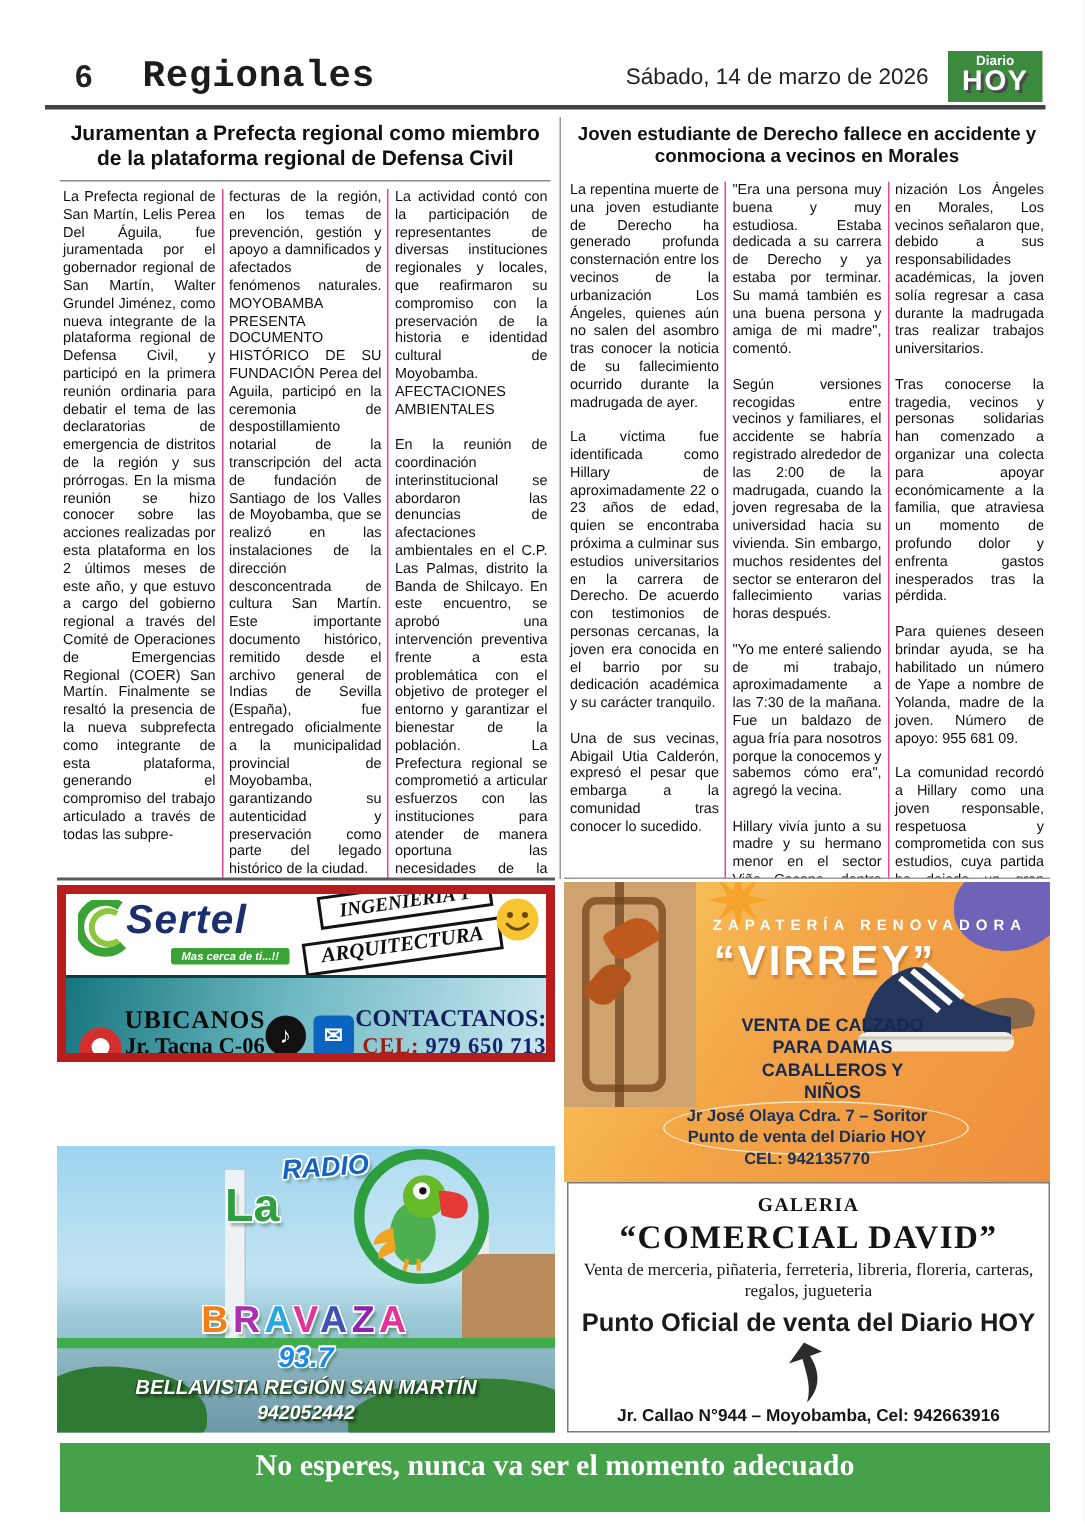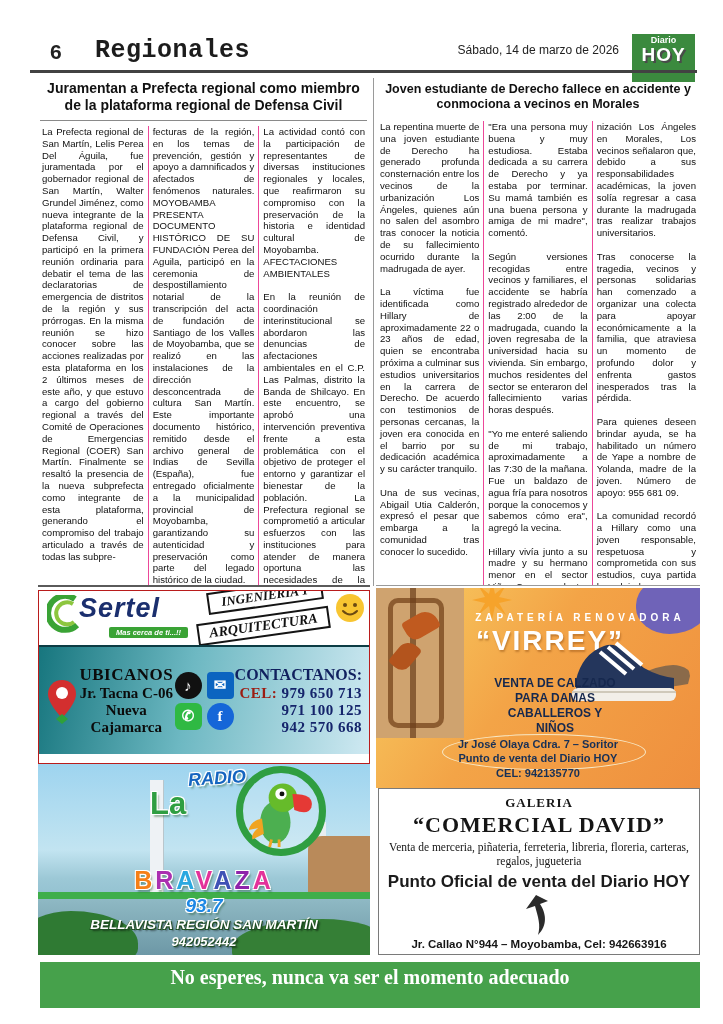--- a/index.html
+++ b/index.html
@@ -3,22 +3,22 @@
 <meta charset="utf-8">
 <style>
   * { margin:0; padding:0; box-sizing:border-box; }
   body { background:#e9e9e9; font-family:"Liberation Sans", sans-serif; }
   .page { position:relative; width:723px; height:1024px; background:#fff; margin:0 auto; overflow:hidden; }
 
   
   .header { position:absolute; left:30px; top:34px; width:667px; height:36px; }
   .pagenum { position:absolute; left:20px; top:6px; font-size:21px; font-weight:bold; color:#222; }
   .section { position:absolute; left:65px; top:2px; font-size:25px; font-weight:bold; color:#1c1c1c; letter-spacing:0.5px;font-family:Liberation Mono, monospace; }
-  .date { position:absolute; right:78px; top:9px; font-size:12px; color:#222; }
-  .logo { position:absolute; right:2px; top:0px; width:63px; height:48px; background:#3b8a3e; text-align:center; padding-top:2px; }
+  .date { position:absolute; right:78px; top:9px; font-size:15px; color:#222; }
+  .logo { position:absolute; right:2px; top:0px; width:63px; height:34px; background:#3b8a3e; text-align:center; padding-top:2px; }
   .logo .l-top { font-size:9px; font-weight:bold; color:#fff; line-height:9px; }
   .logo .l-main { font-size:19px; font-weight:bold; color:#fff; line-height:19px; letter-spacing:1px; text-shadow:2px 2px 0 #4a4a4a; }
   .header-rule { position:absolute; left:30px; top:70px; width:667px; height:3px; background:#424242; }
 
   
   .articles { position:absolute; left:38px; top:78px; width:662px; height:508px; display:flex; }
   .article { display:flex; flex-direction:column; height:100%; overflow:hidden; }
   .article-left { width:331px; }
   .article-vdiv { width:1px; background:#9a9a9a; margin:0 2px 0 4px; }
   .article-right { flex:1; }
@@ -27,21 +27,21 @@
   .a2-title { font-size:12.5px; line-height:15px; padding:4px 6px 9px; }
   .a1-underline { border:none; border-top:1px solid #8a8a8a; margin:0 2px 5px; }
   .cols { display:flex; flex:1; overflow:hidden; }
   .col { flex:1; padding:0 4px; font-size:9.6px; line-height:11.8px; text-align:justify;
          white-space:pre-line; overflow:hidden; color:#101010; hyphens:auto; -webkit-hyphens:auto; }
   .col + .col { border-left:1px solid #ec4899; }
   .rule-under-left  { position:absolute; left:38px;  top:585px; width:332px; height:2px; background:#5a5a5a; }
   .rule-under-right { position:absolute; left:376px; top:585px; width:324px; height:1px; background:#9a9a9a; }
 
   
-  .ad-sertel { position:absolute; left:38px; top:590px; width:332px; height:174px; border:1px solid #b91c1c; overflow:hidden; }
+  .ad-sertel { position:absolute; left:38px; top:590px; width:332px; height:118px; border:6px solid #b91c1c; overflow:hidden; }
   .s-top { position:relative; height:54px; background:#fff; }
   .s-swoosh { position:absolute; left:8px; top:4px; }
   .s-brand { position:absolute; left:40px; top:2px; font-size:27px; font-weight:bold; font-style:italic; color:#1b2f6e; letter-spacing:1px; }
   .s-tagline { position:absolute; left:70px; top:36px; background:#3aa335; color:#fff; font-size:7.5px; font-style:italic; font-weight:bold; padding:1px 7px; border-radius:2px; }
   .s-banner { position:absolute; background:#fff; border:2px solid #141414; color:#111;
               font-family:"Liberation Serif", serif; font-weight:bold; font-style:italic; white-space:nowrap; }
   .s-banner1 { left:168px; top:-6px; transform:rotate(-8deg); font-size:13px; padding:1px 12px; }
   .s-banner2 { left:158px; top:24px; transform:rotate(-8deg); font-size:14px; padding:1px 10px; }
   .s-smiley { position:absolute; right:4px; top:2px; width:30px; height:30px; }
   .s-bottom { position:relative; height:109px; border-top:2px solid #0c3c44; padding:0 7px;

